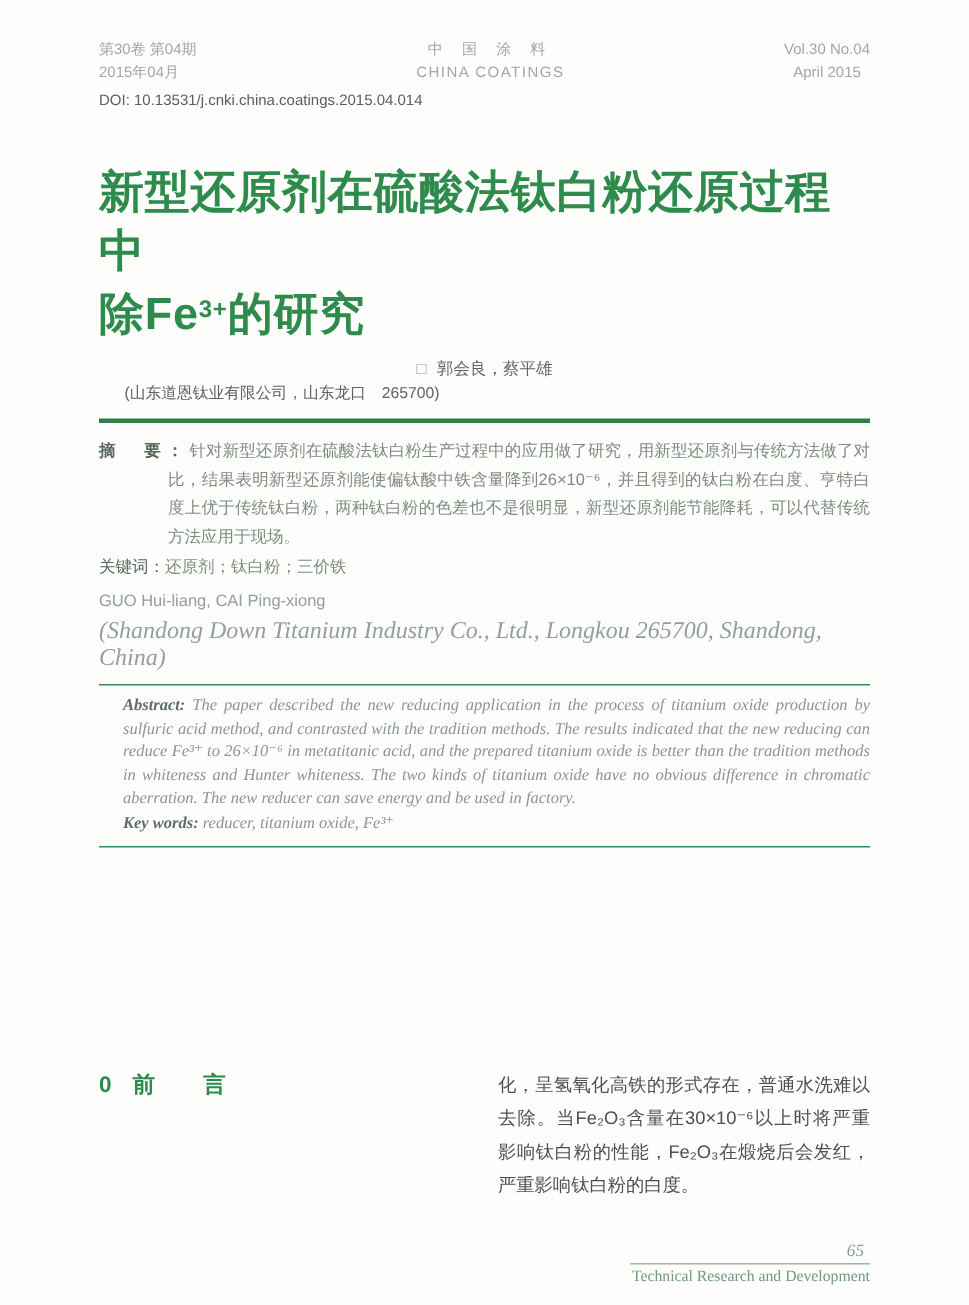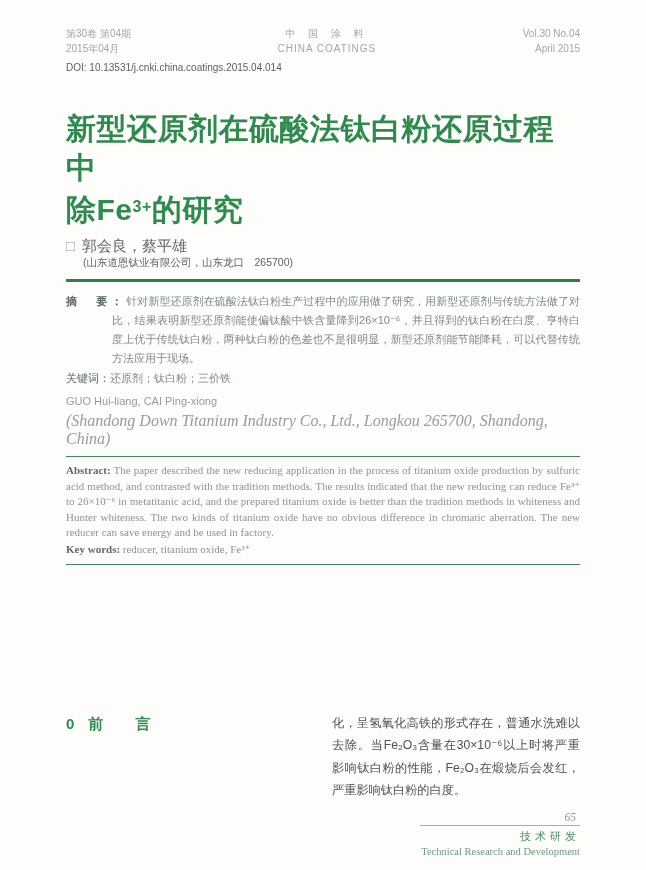--- a/index.html
+++ b/index.html
@@ -11,33 +11,33 @@
     font-family:"Liberation Sans","DejaVu Sans",sans-serif;
     color:#454f49;
     overflow:hidden;
     box-sizing:border-box;
     padding:26px 66px 0 66px;
   }
   
   .jheader{display:flex;justify-content:space-between;font-size:10px;line-height:15px;color:#a3a6a3;}
   .jheader .col{white-space:nowrap;}
   .jheader .c-center{text-align:center;}
-  .jheader .c-right{text-align:right;}
+  .jheader .c-right{text-align:center;}
   .cjk-spaced{letter-spacing:5px;}
   .en-spaced{letter-spacing:1px;}
   .doi{font-size:10px;color:#5a5f5b;margin-top:6px;}
   
   .title-cn{
     margin:36px 0 0 0;
     font-size:30px;line-height:39px;font-weight:bold;
     color:#2e8b4c;letter-spacing:0.5px;
   }
   .title-cn sup{font-size:16px;vertical-align:8px;}
   
-  .authors-cn{margin-top:9px;font-size:15px;line-height:16px;color:#5d6560;}
+  .authors-cn{margin-top:9px;font-size:11px;line-height:16px;color:#5d6560;text-align:center;}
   .authors-cn .marker{color:#9aa39d;margin-right:7px;}
   .affil-cn{font-size:10.5px;line-height:16px;color:#5d6560;padding-left:17px;}
   
   .rule-thick{border:0;border-top:3px solid #2f7d47;margin:9px 0 0 0;}
   .rule-thin{border:0;border-top:1.5px solid #3c8a57;margin:0;}
   
   .abs-cn{margin-top:10px;font-size:11px;line-height:19px;color:#7c8c81;}
   .abs-cn .hang{padding-left:46px;text-indent:-46px;text-align:justify;}
   .abs-label{color:#56665c;font-weight:bold;letter-spacing:4px;}
   .kw-line{margin-top:1px;color:#7c8c81;}
@@ -52,21 +52,21 @@
     font-size:20.5px;line-height:33px;font-weight:bold;
     color:#2e8b4c;text-align:justify;
   }
   .title-en sup{font-size:11px;vertical-align:8px;}
   .authors-en{margin-top:7px;font-size:11px;color:#93a098;}
   .affil-en{margin-top:5px;margin-bottom:8px;font-size:16px;color:#93a098;font-style:italic;font-family:"Liberation Serif","DejaVu Serif",serif;}
   
   .abs-en{
     font-family:"Liberation Serif","DejaVu Serif",serif;
     font-size:11px;line-height:15.5px;color:#8a978e;
-    text-align:justify;margin:6px 0 7px 0;
+    text-align:justify;margin:6px 0 7px 16px;font-style:italic;
   }
   .abs-en b{color:#5e6e64;text-align:right;}
   .abs-en .kwrow{margin-top:1px;text-align:left;}
   
   .body-cols{display:flex;gap:18px;margin-top:146px;}
   .bcol{width:248px;font-size:12.2px;line-height:22.4px;text-align:justify;color:#49534d;}
   .sec-head{color:#2e8b4c;font-weight:bold;font-size:15px;margin:2px 0 8px 0;}
   .sec-head .num{margin-right:14px;}
   .sec-head .txt{letter-spacing:14px;}
   .bcol p{margin:0;text-indent:2em;}
@@ -146,17 +146,16 @@
     </div>
     <div class="bcol rcol-pad">
       <p class="noindent">化，呈氢氧化高铁的形式存在，普通水洗难以去除。当Fe₂O₃含量在30×10⁻⁶以上时将严重影响钛白粉的性能，Fe₂O₃在煅烧后会发红，严重影响钛白粉的白度。</p>
 
     </div>
   </div>
 
   <div class="footer">
     <div class="page-num">65</div>
     <hr class="footer-rule">
-    <div class="footer-cn">技术研发</div>
     <div class="footer-en">Technical Research and Development</div>
   </div>
 
 </div>
 
 </body></html>

